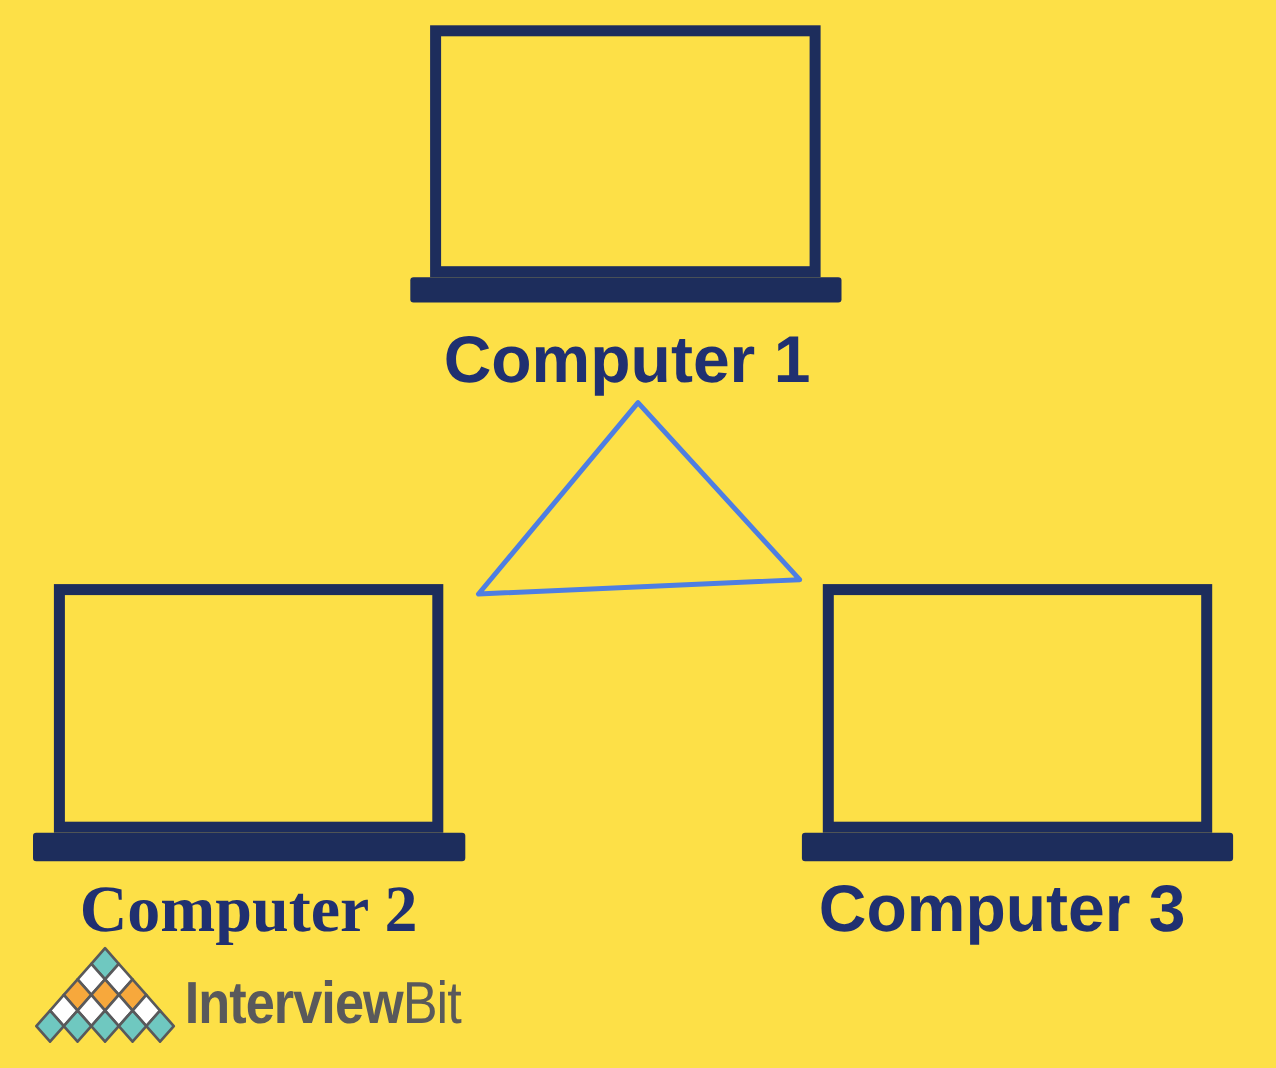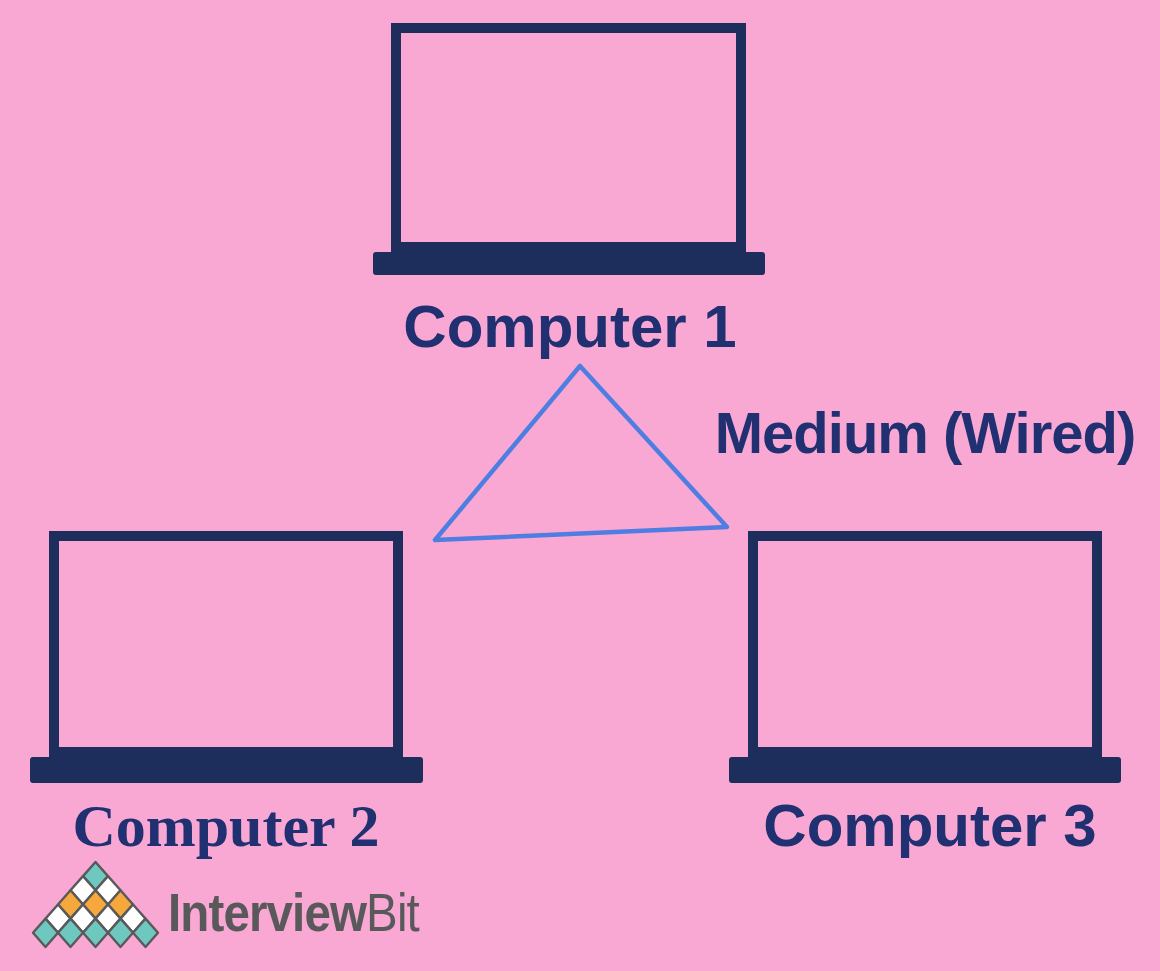--- a/index.html
+++ b/index.html
@@ -55,39 +55,38 @@
     white-space:nowrap;
     transform:scaleX(0.88);
     transform-origin:left top;
   }
   .logo-text .bold{font-weight:700;}
   .logo-text .light{font-weight:400;}
 </style>
 </head>
 <body>
 
-<div class="canvas" style="background: #f9a8d4;">
+<div class="canvas" style="background: #fde047;">
 
   <svg class="overlay" width="1160" height="971" viewBox="0 0 1160 971">
     <polygon id="tri" points="580,366 435,540 727,527" fill="none" stroke-width="4.5" stroke-linejoin="round" stroke="#4e7ee2"></polygon>
   </svg>
 
   <div class="screen" style="left: 391px; top: 23px; width: 355px; height: 229px; border-color: rgb(29, 45, 92);"></div>
   <div class="base" style="left: 373px; top: 252px; width: 392px; height: 23px; background: rgb(29, 45, 92);"></div>
   <div class="node-label" style="left: 370px; top: 297px; width: 400px; color: rgb(32, 48, 112);">Computer 1</div>
 
-  <div class="medium-label" style="left: 705px; top: 404px; width: 440px; color: rgb(32, 48, 112);">Medium (Wired)</div>
 
   <div class="screen" style="left: 49px; top: 531px; width: 354px; height: 226px; border-color: rgb(29, 45, 92);"></div>
   <div class="base" style="left: 30px; top: 757px; width: 393px; height: 26px; background: rgb(29, 45, 92);"></div>
   <div class="node-label" style="left: 26px; top: 796px; width: 400px; color: rgb(32, 48, 112); font-family: Liberation Serif, serif;">Computer 2</div>
 
   <div class="screen" style="left: 748px; top: 531px; width: 354px; height: 226px; border-color: rgb(29, 45, 92);"></div>
   <div class="base" style="left: 729px; top: 757px; width: 392px; height: 26px; background: rgb(29, 45, 92);"></div>
-  <div class="node-label" style="left: 730px; top: 796px; width: 400px; color: rgb(32, 48, 112);">Computer 3</div>
+  <div class="node-label" style="left: 711px; top: 796px; width: 400px; color: rgb(32, 48, 112);">Computer 3</div>
 
   <svg id="logo-pyramid" class="logo" width="129" height="89" viewBox="-2 -2 129 89">
       <polygon points="62.5,0 75,14.165 62.5,28.33 50,14.165" fill="#6fc8c0" stroke="#59595b" stroke-width="2.4" stroke-linejoin="round"></polygon>
       <polygon points="50,14.165 62.5,28.33 50,42.495 37.5,28.33" fill="#ffffff" stroke="#59595b" stroke-width="2.4" stroke-linejoin="round"></polygon>
       <polygon points="75,14.165 87.5,28.33 75,42.495 62.5,28.33" fill="#ffffff" stroke="#59595b" stroke-width="2.4" stroke-linejoin="round"></polygon>
       <polygon points="37.5,28.33 50,42.495 37.5,56.66 25,42.495" fill="#f7a83c" stroke="#59595b" stroke-width="2.4" stroke-linejoin="round"></polygon>
       <polygon points="62.5,28.33 75,42.495 62.5,56.66 50,42.495" fill="#f7a83c" stroke="#59595b" stroke-width="2.4" stroke-linejoin="round"></polygon>
       <polygon points="87.5,28.33 100,42.495 87.5,56.66 75,42.495" fill="#f7a83c" stroke="#59595b" stroke-width="2.4" stroke-linejoin="round"></polygon>
       <polygon points="25,42.495 37.5,56.66 25,70.82499999999999 12.5,56.66" fill="#ffffff" stroke="#59595b" stroke-width="2.4" stroke-linejoin="round"></polygon>
       <polygon points="50,42.495 62.5,56.66 50,70.82499999999999 37.5,56.66" fill="#ffffff" stroke="#59595b" stroke-width="2.4" stroke-linejoin="round"></polygon>

